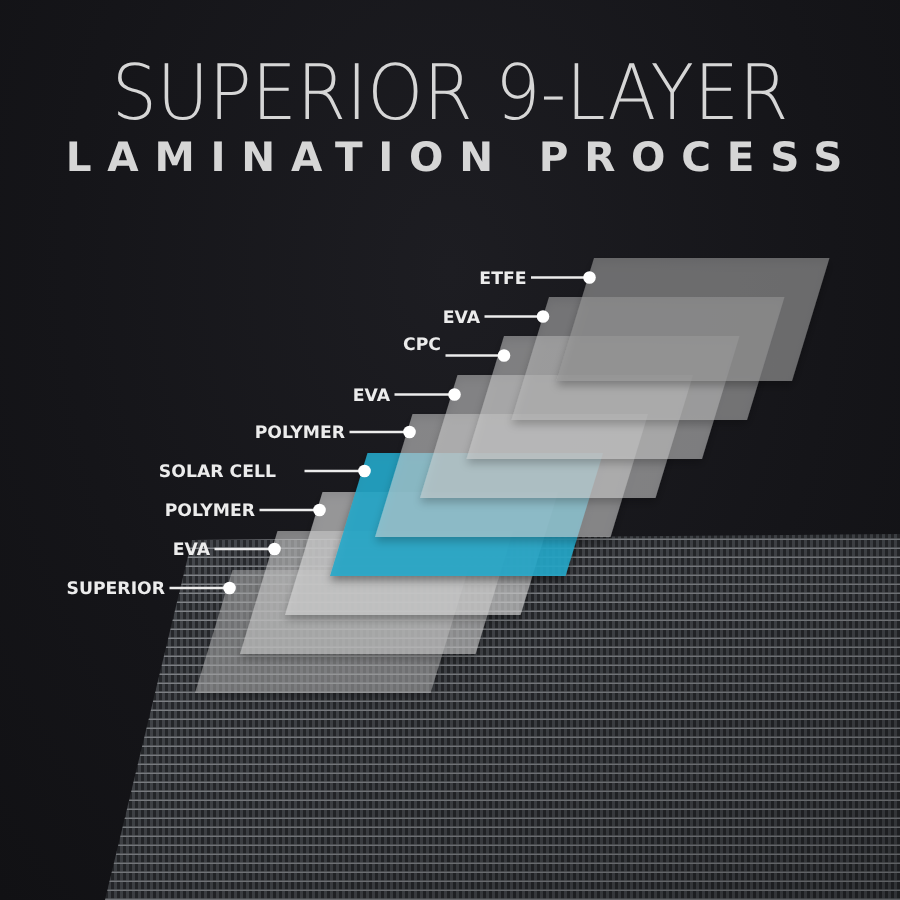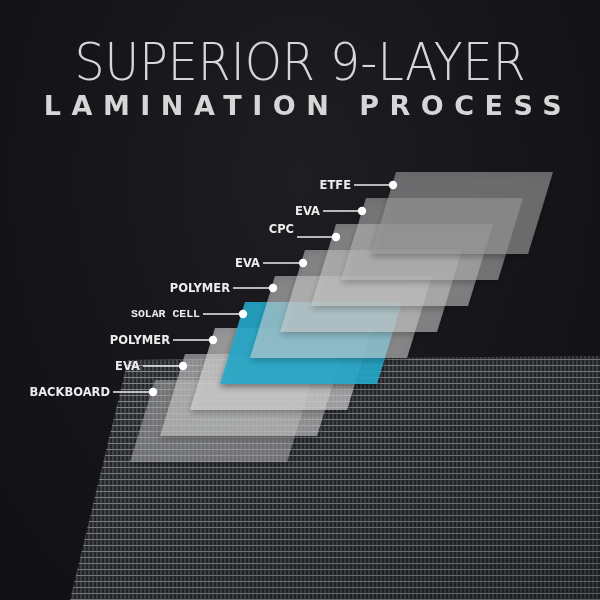--- a/index.html
+++ b/index.html
@@ -120,16 +120,16 @@
     <line x1="113" y1="392" x2="153" y2="392"></line>
     <circle cx="153" cy="392" r="4.2" stroke="none"></circle>
   </g>
 </svg>
 
 <div class="label" style="right:249px; top:178px;">ETFE</div>
 <div class="label" style="right:280px; top:204px;">EVA</div>
 <div class="label" style="right:306px; top:222px;">CPC</div>
 <div class="label" style="right:340px; top:256px;">EVA</div>
 <div class="label" style="right:370px; top:281px;">POLYMER</div>
-<div class="label" style="right:400px; top:307px;font-family:Liberation Mono, monospace;">SOLAR CELL</div>
+<div class="label" style="right:416px; top:307px;">SOLAR CELL</div>
 <div class="label" style="right:430px; top:333px;">POLYMER</div>
 <div class="label" style="right:460px; top:359px;">EVA</div>
-<div class="label" style="right:490px; top:385px;">BACKBOARD</div>
+<div class="label" style="right:490px; top:385px;">SUPERIOR</div>
 
 </body></html>

